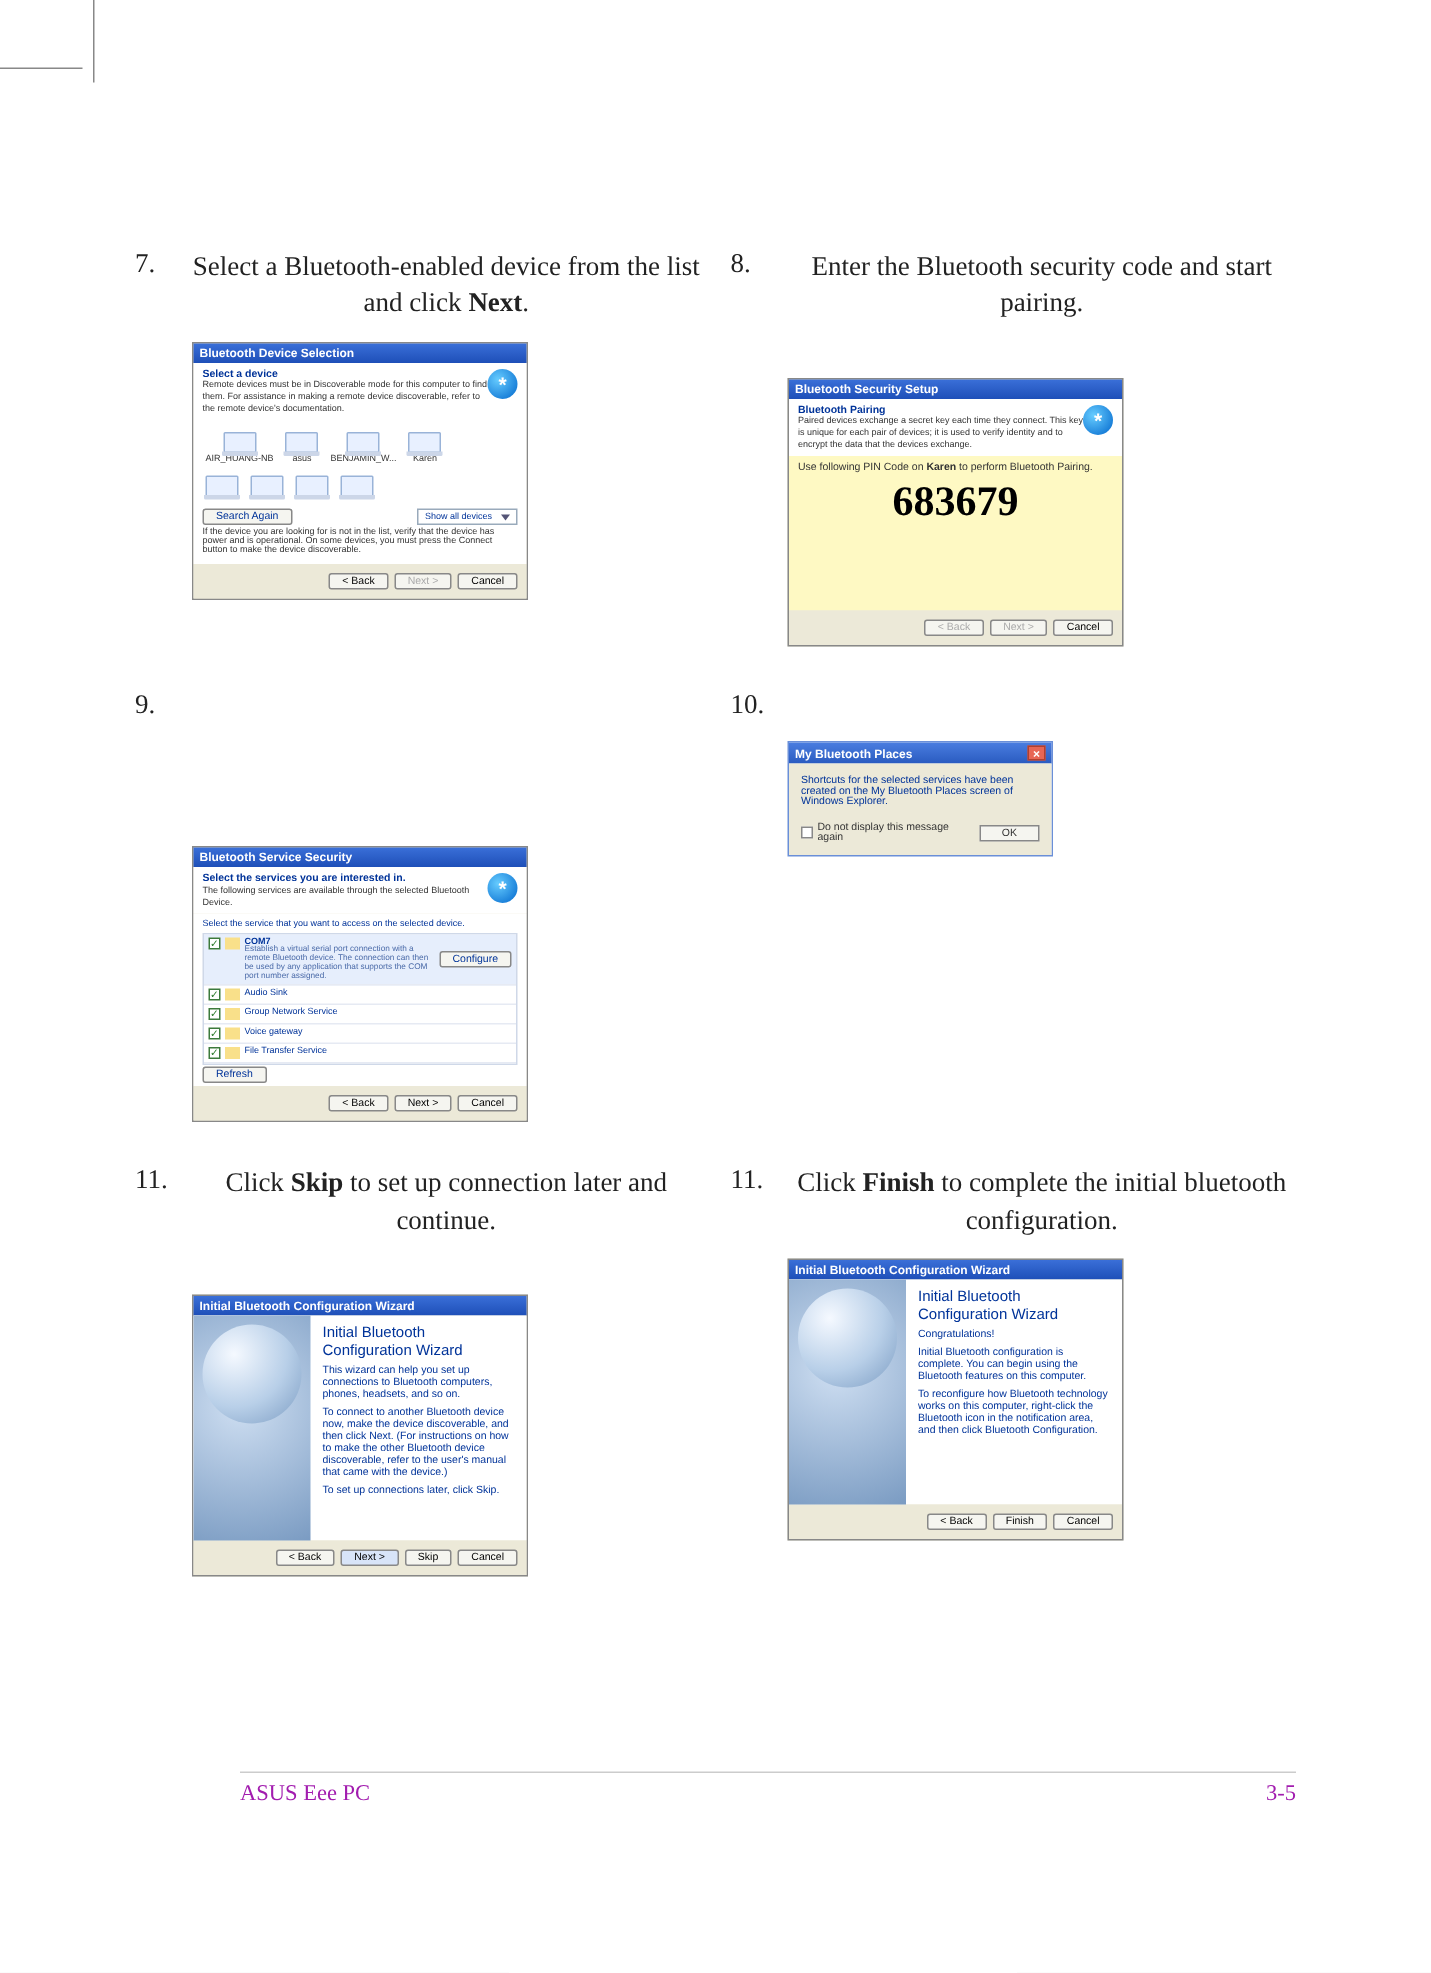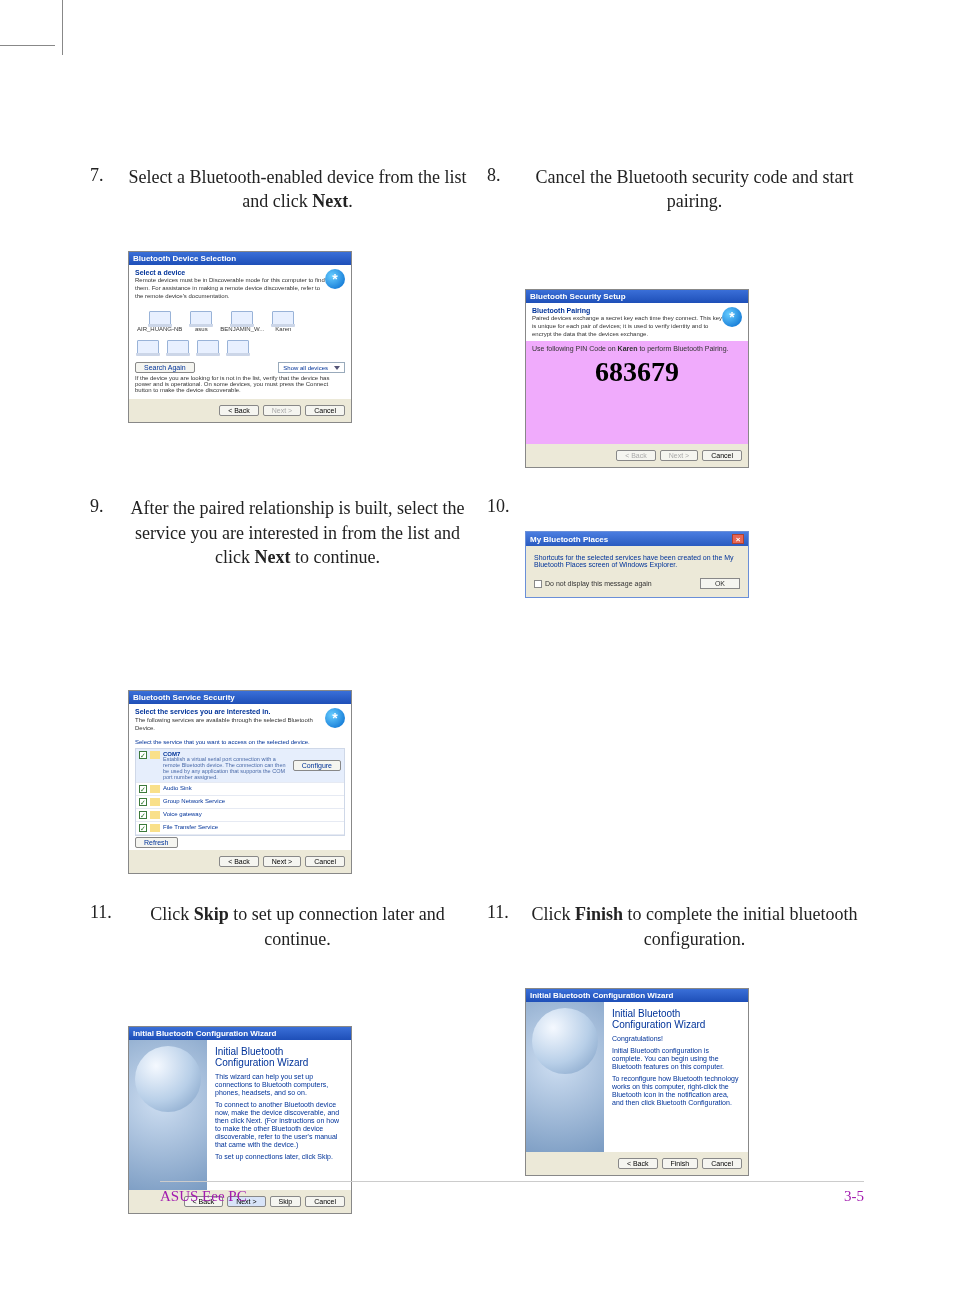--- a/index.html
+++ b/index.html
@@ -6,21 +6,21 @@
   body { background: #f0f0f0; font-family: "Segoe UI", Arial, sans-serif; }
   .page { width: 954px; height: 1315px; background: #fff; margin: 0 auto; position: relative; padding: 165px 90px 40px 90px; }
   .crop-line-v { position: absolute; left: 62px; top: 0; width: 1px; height: 55px; background: #888; }
   .crop-line-h { position: absolute; left: 0; top: 45px; width: 55px; height: 1px; background: #888; }
   .columns { display: flex; gap: 20px; }
   .col { flex: 1; min-width: 0; }
   .step { display: flex; margin-bottom: 14px; }
   .step-num { width: 38px; flex-shrink: 0; font-family: Georgia, "Times New Roman", serif; font-size: 18px; color: #222; }
   .step-text { font-family: Georgia, "Times New Roman", serif; font-size: 18px; line-height: 1.35; color: #222; text-align: center; }
   .step-text b { font-weight: 700; }
-  .shot { margin-left: 38px; margin-bottom: 28px; width: 224px; background: #ece9d8; border: 1px solid #888; font-size: 7px; color: #000; margin-top: 37px; }
+  .shot { margin-left: 38px; margin-bottom: 28px; width: 224px; background: #ece9d8; border: 1px solid #888; font-size: 7px; color: #000; }
   .shot .titlebar { background: linear-gradient(#3a6fd8,#1e4fb8); color: #fff; font-size: 8px; font-weight: 700; padding: 2px 4px; display: flex; align-items: center; }
   .shot .hdr { background: #fff; padding: 4px 6px; display: flex; align-items: flex-start; }
   .shot .hdr-text { flex: 1; font-size: 7px; color: #003399; line-height: 1.1; }
   .shot .hdr-text .sub { color: #333; font-size: 6px; }
   .bt-icon { width: 20px; height: 20px; background: radial-gradient(circle at 35% 35%, #6cf, #06c); border-radius: 50%; position: relative; flex-shrink: 0; }
   .bt-icon::after { content: "*"; position: absolute; inset: 0; color: #fff; font-size: 14px; font-weight: 700; text-align: center; line-height: 20px; }
   .shot .body { background: #fff; padding: 4px 6px; font-size: 6px; color: #003399; }
   .dev-grid { display: flex; gap: 8px; padding: 4px 2px; }
   .dev { display: flex; flex-direction: column; align-items: center; gap: 1px; font-size: 6px; color: #333; }
   .laptop { width: 22px; height: 14px; background: #e8f0ff; border: 1px solid #99b3d8; border-radius: 1px; position: relative; }
@@ -30,24 +30,24 @@
   .shot .btn.dis { color: #aaa; }
   .shot .footer { padding: 6px; display: flex; justify-content: flex-end; gap: 4px; background: #ece9d8; }
   .note6 { font-size: 6px; color: #333; padding: 2px 0; }
   .svc-list { border: 1px solid #cfd8e8; background: #fff; margin-top: 3px; }
   .svc-item { display: flex; align-items: flex-start; gap: 3px; padding: 2px 3px; font-size: 6px; color: #003399; border-bottom: 1px solid #e6eaf3; }
   .svc-item.sel { background: #e6eefc; }
   .svc-item .cb { width: 8px; height: 8px; border: 1px solid #3c7a3c; background: #fff; position: relative; flex-shrink: 0; }
   .svc-item .cb::after { content: "✓"; position: absolute; inset: 0; color: #2a7a2a; font-size: 7px; line-height: 7px; text-align: center; }
   .svc-item .svcicon { width: 10px; height: 8px; background: #f9e08a; flex-shrink: 0; }
   .svc-desc { font-size: 5.5px; color: #4a6aa8; line-height: 1.05; }
-  .pin-box { background: #f0abfc; padding: 4px 6px; }
+  .pin-box { background: #fef9c3; padding: 4px 6px; }
   .pin-code { font-family: Georgia, serif; font-size: 28px; font-weight: 700; color: #000; text-align: center; padding: 4px 0 12px 0; }
   .pin-note { font-size: 7px; color: #333; }
-  .msg-dlg { width: 224px; margin-left: 38px; border: 1px solid #6a8fd8; font-size: 7px; margin-bottom: 28px; }
+  .msg-dlg { width: 177px; margin-left: 38px; border: 1px solid #6a8fd8; font-size: 7px; margin-bottom: 28px; }
   .msg-dlg .titlebar { background: linear-gradient(#4a7de0,#2a5bc0); display: flex; justify-content: space-between; align-items: center; padding: 2px 4px; color: #fff; font-weight: 700; font-size: 8px; }
   .msg-dlg .closebox { width: 12px; height: 10px; background: #e76655; color: #fff; font-size: 8px; line-height: 10px; text-align: center; border: 1px solid #b04030; }
   .msg-dlg .body { background: #ece9d8; padding: 8px; font-size: 7px; color: #003399; }
   .msg-dlg .chkrow { display: flex; align-items: center; gap: 3px; margin-top: 10px; font-size: 7px; color: #333; }
   .msg-dlg .chk { width: 8px; height: 8px; border: 1px solid #888; background: #fff; }
   .msg-dlg .okbtn { padding: 1px 14px; border: 1px solid #888; background: #f5f5f0; font-size: 7px; }
   .wiz-body { display: flex; background: #fff; height: 150px; }
   .wiz-img { width: 78px; background: radial-gradient(circle at 40% 40%, #cfdff2, #7a9bc2); position: relative; overflow: hidden; }
   .wiz-globe { position: absolute; left: 6px; top: 6px; width: 66px; height: 66px; border-radius: 50%; background: radial-gradient(circle at 32% 30%, #f5f9ff, #b8cfe8 55%, #7a9bc2); }
   .wiz-text { flex: 1; padding: 6px 8px; font-size: 7px; color: #003399; line-height: 1.15; }
@@ -120,21 +120,21 @@
         <div class="footer">
           <span class="btn">&lt; Back</span>
           <span class="btn dis">Next &gt;</span>
           <span class="btn">Cancel</span>
         </div>
       </div>
     </div>
     <div class="col">
       <div class="step">
         <div class="step-num">8.</div>
-        <div class="step-text">Cancel the Bluetooth security code and start pairing.</div>
+        <div class="step-text">Enter the Bluetooth security code and start pairing.</div>
       </div>
       <div style="height:24px"></div>
       <div class="shot">
         <div class="titlebar">Bluetooth Security Setup</div>
         <div class="hdr">
           <div class="hdr-text"><b>Bluetooth Pairing</b><br><span class="sub">Paired devices exchange a secret key each time they connect. This key is unique for each pair of devices; it is used to verify identity and to encrypt the data that the devices exchange.</span></div>
           <div class="bt-icon"></div>
         </div>
         <div class="pin-box">
           <div class="pin-note"><span>Use following PIN Code on </span><b>Karen</b><span> to perform Bluetooth Pairing.</span></div>
@@ -147,21 +147,20 @@
           <span class="btn">Cancel</span>
         </div>
       </div>
     </div>
   </div>
 
   <div class="columns">
     <div class="col">
       <div class="step">
         <div class="step-num">9.</div>
-        <div class="step-text"><span>After the paired relationship is built, select the service you are interested in from the list and click </span><b>Next</b><span> to continue.</span></div>
       </div>
       <div style="height:70px"></div>
       <div class="shot">
         <div class="titlebar">Bluetooth Service Security</div>
         <div class="hdr">
           <div class="hdr-text"><b>Select the services you are interested in.</b><br><span class="sub">The following services are available through the selected Bluetooth Device.</span></div>
           <div class="bt-icon"></div>
         </div>
         <div class="body">
           <div>Select the service that you want to access on the selected device.</div>

